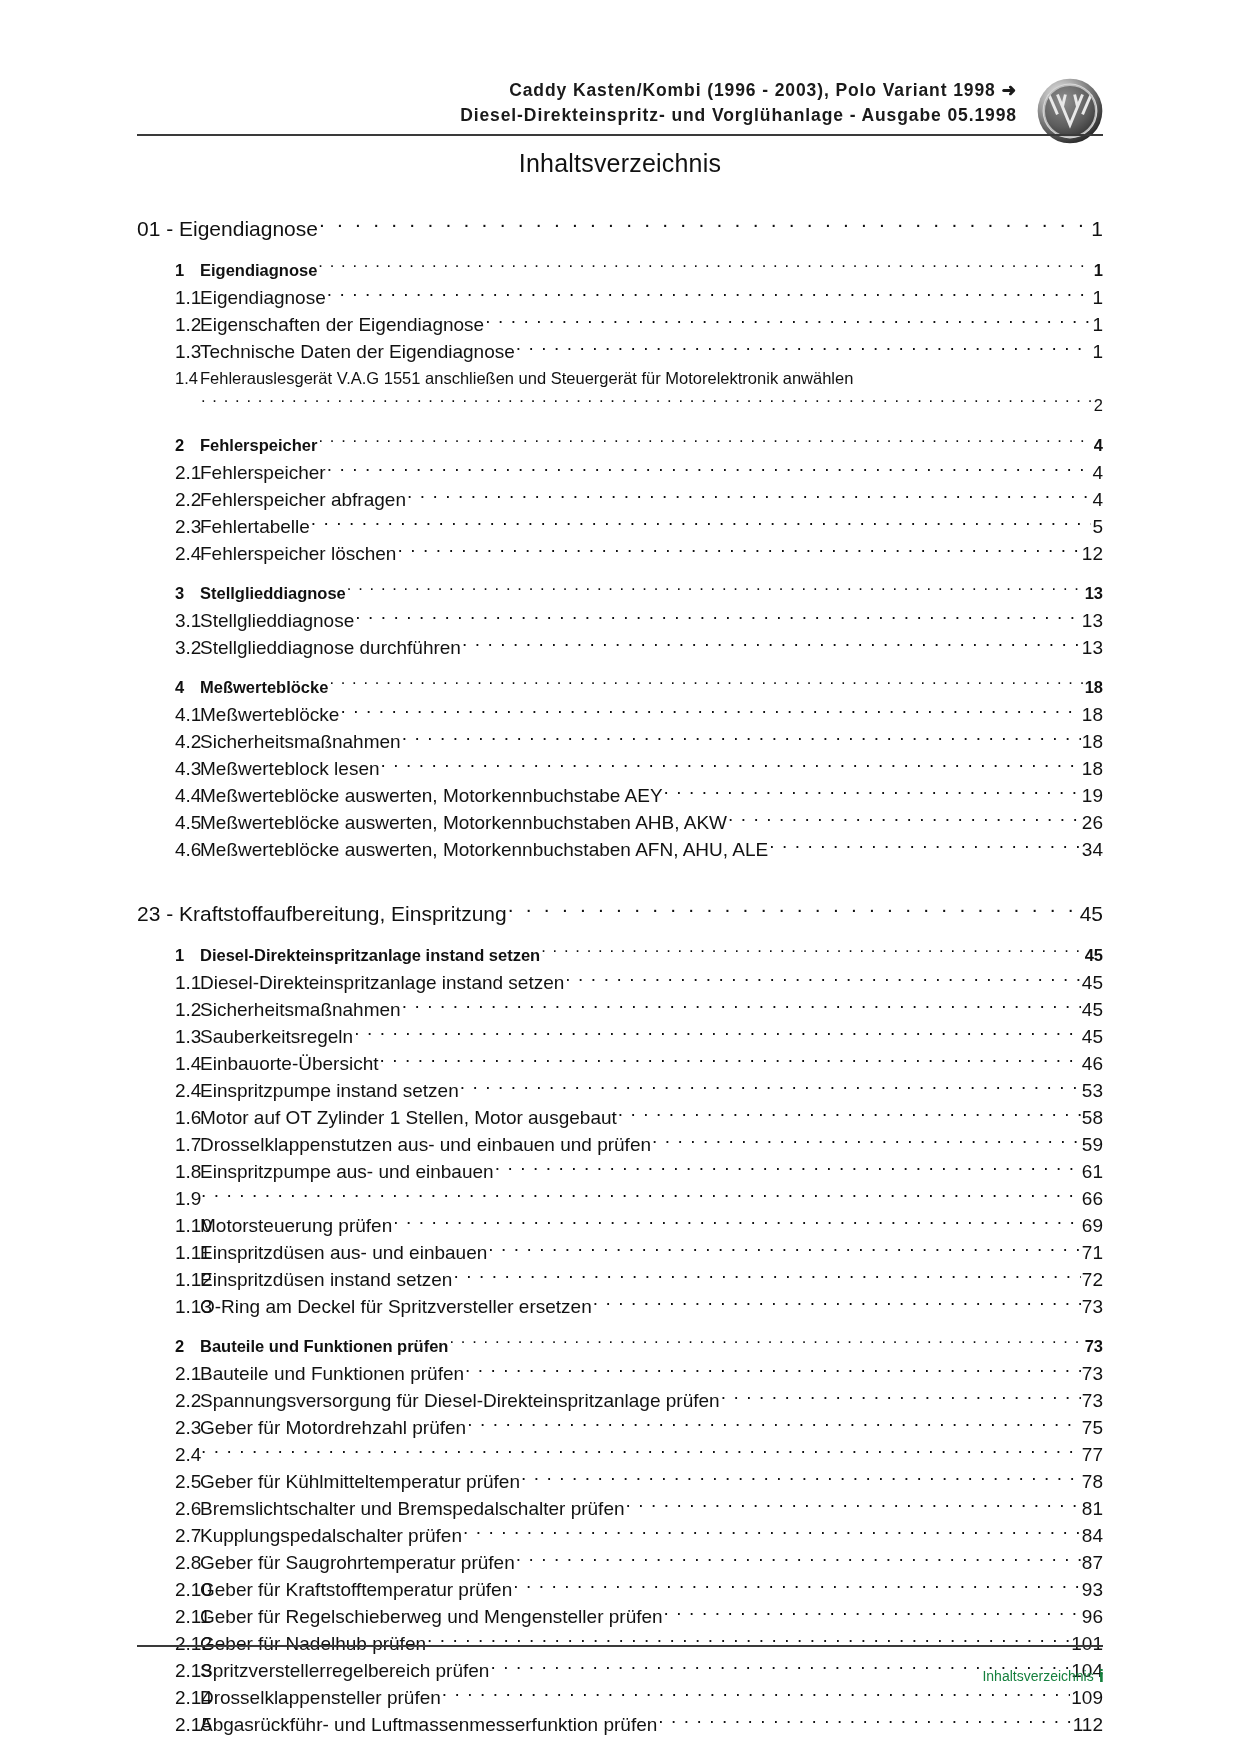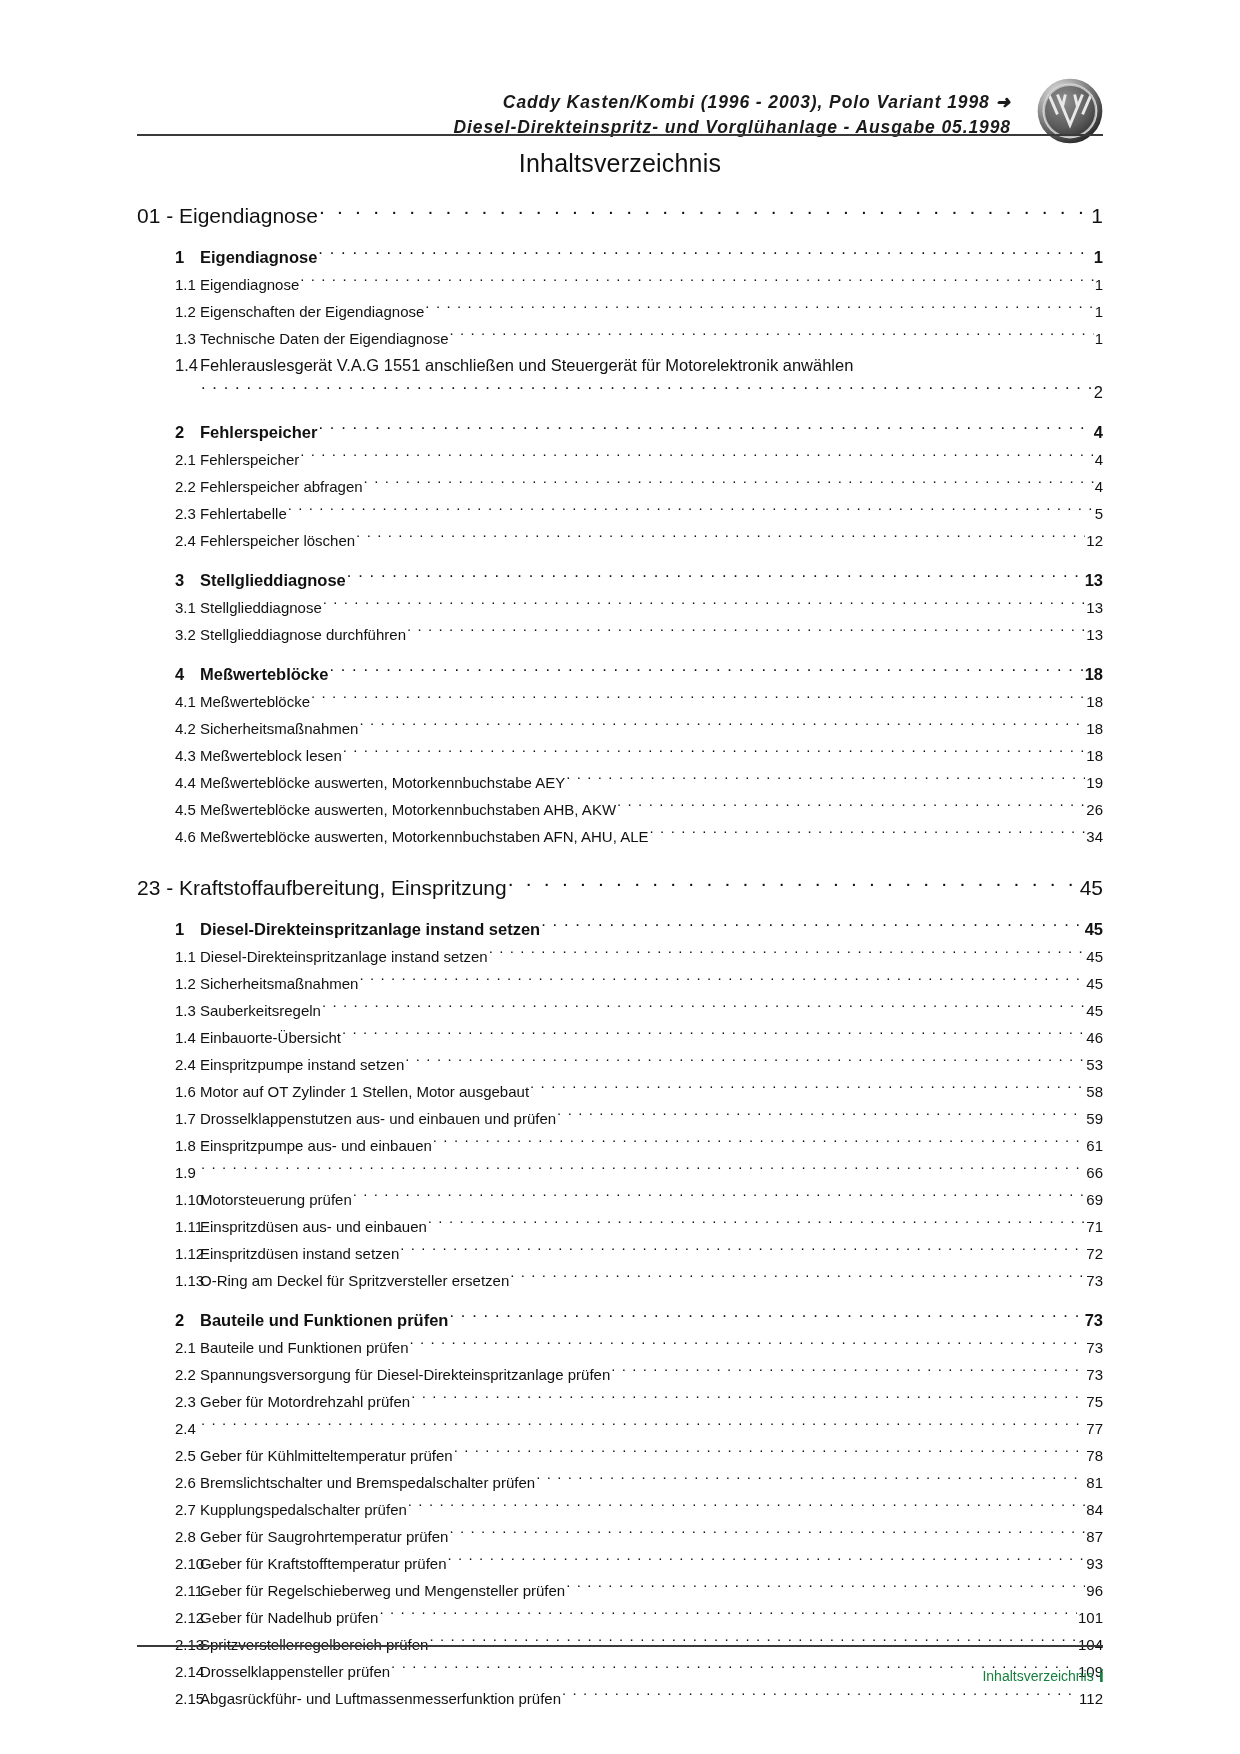--- a/index.html
+++ b/index.html
@@ -26,24 +26,23 @@
 
   
   .header {
     position: absolute;
     left: 137px;
     top: 78px;
     width: 966px;
   }
   .header-inner {
     display: flex;
-    align-items: flex-end;
+    align-items: flex-start;
     justify-content: flex-end;
-    gap: 22px;
-    font-style: italic;
+    gap: 16px;
   }
   .header-text {
     text-align: right;
     flex: 1 1 auto;
     font-size: 17.5px;
     line-height: 25px;
     letter-spacing: 0.9px;
     font-weight: 600;
     color: #1a1a1a;
     padding-right: 4px;
@@ -99,34 +98,34 @@
     width: 100%;
   }
 
   
   .row.chapter-row {
     font-size: 21px;
     line-height: 31px;
     font-weight: 400;
     color: #111;
   }
-  .row.chapter-row .r-label { flex: 0 0 auto; white-space: nowrap; }
+  .row.chapter-row .r-label { flex: 0 0 auto; white-space: nowrap; margin-top: 13px; }
   .row.chapter-row .r-page { font-size: 21px; font-weight: 400; }
 
   
   .row.lvl1 {
     font-size: 16.5px;
     line-height: 27px;
     font-weight: bold;
     color: #111;
     margin-top: 13px;
   }
   
   .row.lvl2 {
-    font-size: 15px;
+    font-size: 19px;
     line-height: 27px;
     font-weight: normal;
     color: #111;
   }
 
   .r-num {
     flex: 0 0 auto;
     width: 63px;
     padding-left: 38px;
     box-sizing: border-box;

